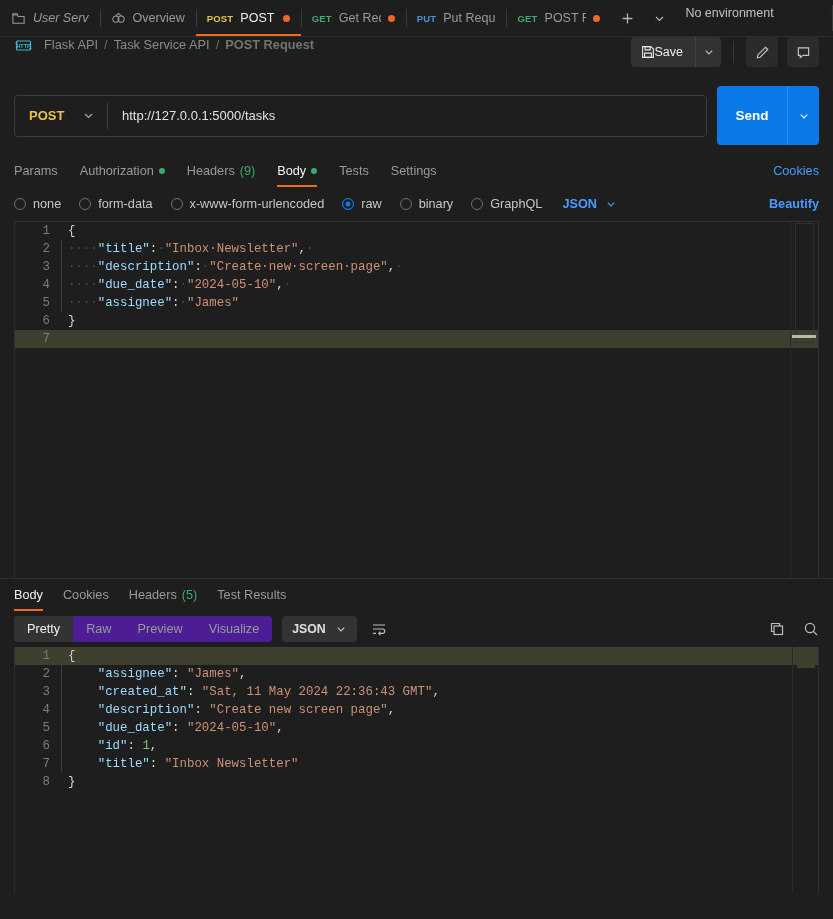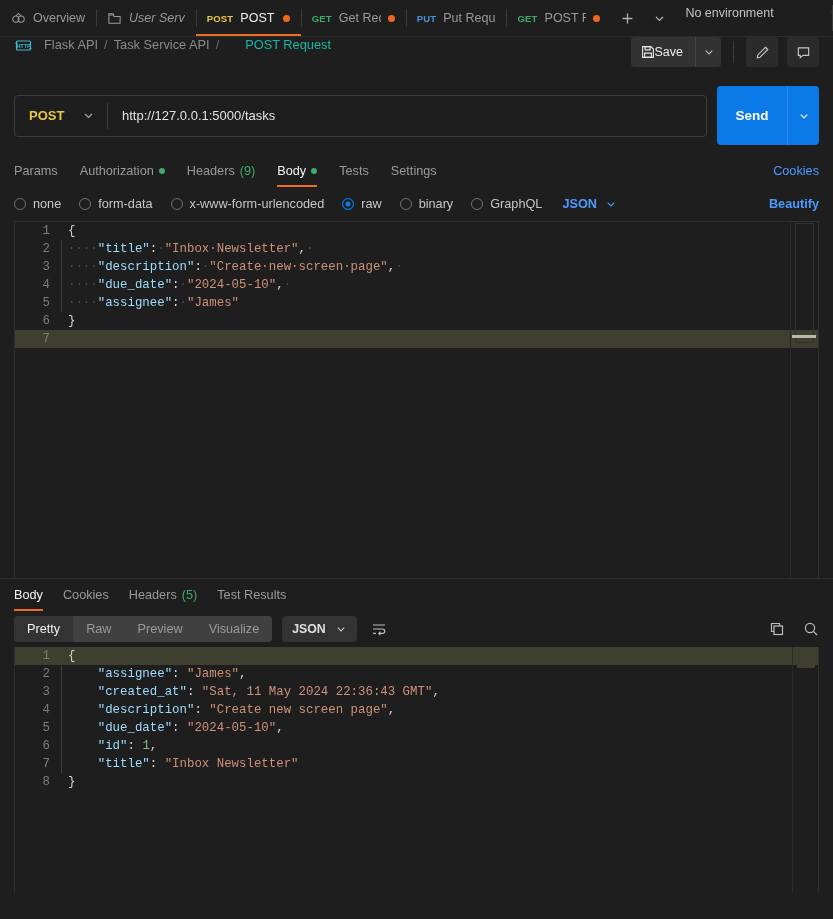--- a/index.html
+++ b/index.html
@@ -94,21 +94,21 @@
     padding: 0 14px 0 14px;
   }
   .crumb-icon {
     width: 19px; height: 19px;
     margin-right: 11px;
     display: flex; align-items: center; justify-content: center;
     flex: none;
   }
   .crumbs { display: flex; align-items: center; font-size: 12.8px; gap: 6px; }
   .crumb { color: #8a8a8a; }
-  .crumb.current { color: #14b8a6; font-weight: normal; margin-left: 20px; }
+  .crumb.current { color: #737373; font-weight: bold; }
   .crumb-sep { color: #6d6d6d; }
   .crumb-actions { margin-left: auto; display: flex; align-items: center; gap: 9px; }
   .savebtn {
     display: flex; align-items: stretch;
     background: #323232;
     border-radius: 4px;
     height: 30px;
     overflow: hidden;
   }
   .savebtn .main {
@@ -299,21 +299,21 @@
   .meta-item { display: flex; align-items: center; gap: 6px; color: #bdbdbd; }
   .ellipsis { letter-spacing: 1.5px; color: #bdbdbd; font-size: 13px; }
 
   .respsub {
     display: flex; align-items: center;
     padding: 0 14px;
     height: 36px;
     gap: 0;
     font-size: 12.7px;
   }
-  .pill-grp { display: flex; align-items: center; background: #404040; border-radius: 4px; overflow: hidden; height: 26px; }
+  .pill-grp { display: flex; align-items: center; background: #4c1d95; border-radius: 4px; overflow: hidden; height: 26px; }
   .pill { padding: 0 13px; height: 26px; display: flex; align-items: center; color: #9a9a9a; }
   .pill.active { background: #333333; color: #f2f2f2; }
   .json-sel {
     margin-left: 10px;
     display: flex; align-items: center; gap: 9px;
     background: #333333; border-radius: 4px;
     height: 26px; padding: 0 10px;
     color: #e0e0e0; font-size: 12.3px; font-weight: bold;
   }
   .wrap-icon { margin-left: 14px; color: #bdbdbd; display: flex; align-items: center; }
@@ -339,39 +339,39 @@
     width: 18px; height: 20px;
     background: #3f3f2f;
   }
   svg { display: block; }
 </style>
 </head>
 <body>
 
 <div class="tabbar">
   <div id="tabs-container" style="display:flex;align-items:stretch;">
+      <div class="tab italic">
+        <span class="tab-icon">
+          <svg width="15" height="15" viewBox="0 0 16 16" fill="none" stroke="#9a9a9a" stroke-width="1.1">
+            <path d="M2 4.2h4.4l1.2 1.6H14v7.2H2z"></path>
+            <path d="M2 4.2V3h4.4l1.2 1.6"></path>
+          </svg>
+        </span>
+        <span class="tab-label">User Serv</span>
+      </div>
       <div class="tab">
         <span class="tab-icon">
           <svg width="15" height="15" viewBox="0 0 16 16" fill="none" stroke="#9a9a9a" stroke-width="1.1">
             <circle cx="5.2" cy="8.6" r="3.3"></circle>
             <circle cx="10.8" cy="8.6" r="3.3"></circle>
             <path d="M5.2 5.3L8 2.6l2.8 2.7"></path>
           </svg>
         </span>
         <span class="tab-label">Overview</span>
       </div>
-      <div class="tab italic">
-        <span class="tab-icon">
-          <svg width="15" height="15" viewBox="0 0 16 16" fill="none" stroke="#9a9a9a" stroke-width="1.1">
-            <path d="M2 4.2h4.4l1.2 1.6H14v7.2H2z"></path>
-            <path d="M2 4.2V3h4.4l1.2 1.6"></path>
-          </svg>
-        </span>
-        <span class="tab-label">User Serv</span>
-      </div>
       <div class="tab active">
         <span class="tab-method m-post">POST</span>
         <span class="tab-label">POST R</span>
         <span class="dot-unsaved"></span>
       </div>
       <div class="tab">
         <span class="tab-method m-get">GET</span>
         <span class="tab-label">Get Requ</span>
         <span class="dot-unsaved"></span>
       </div>

